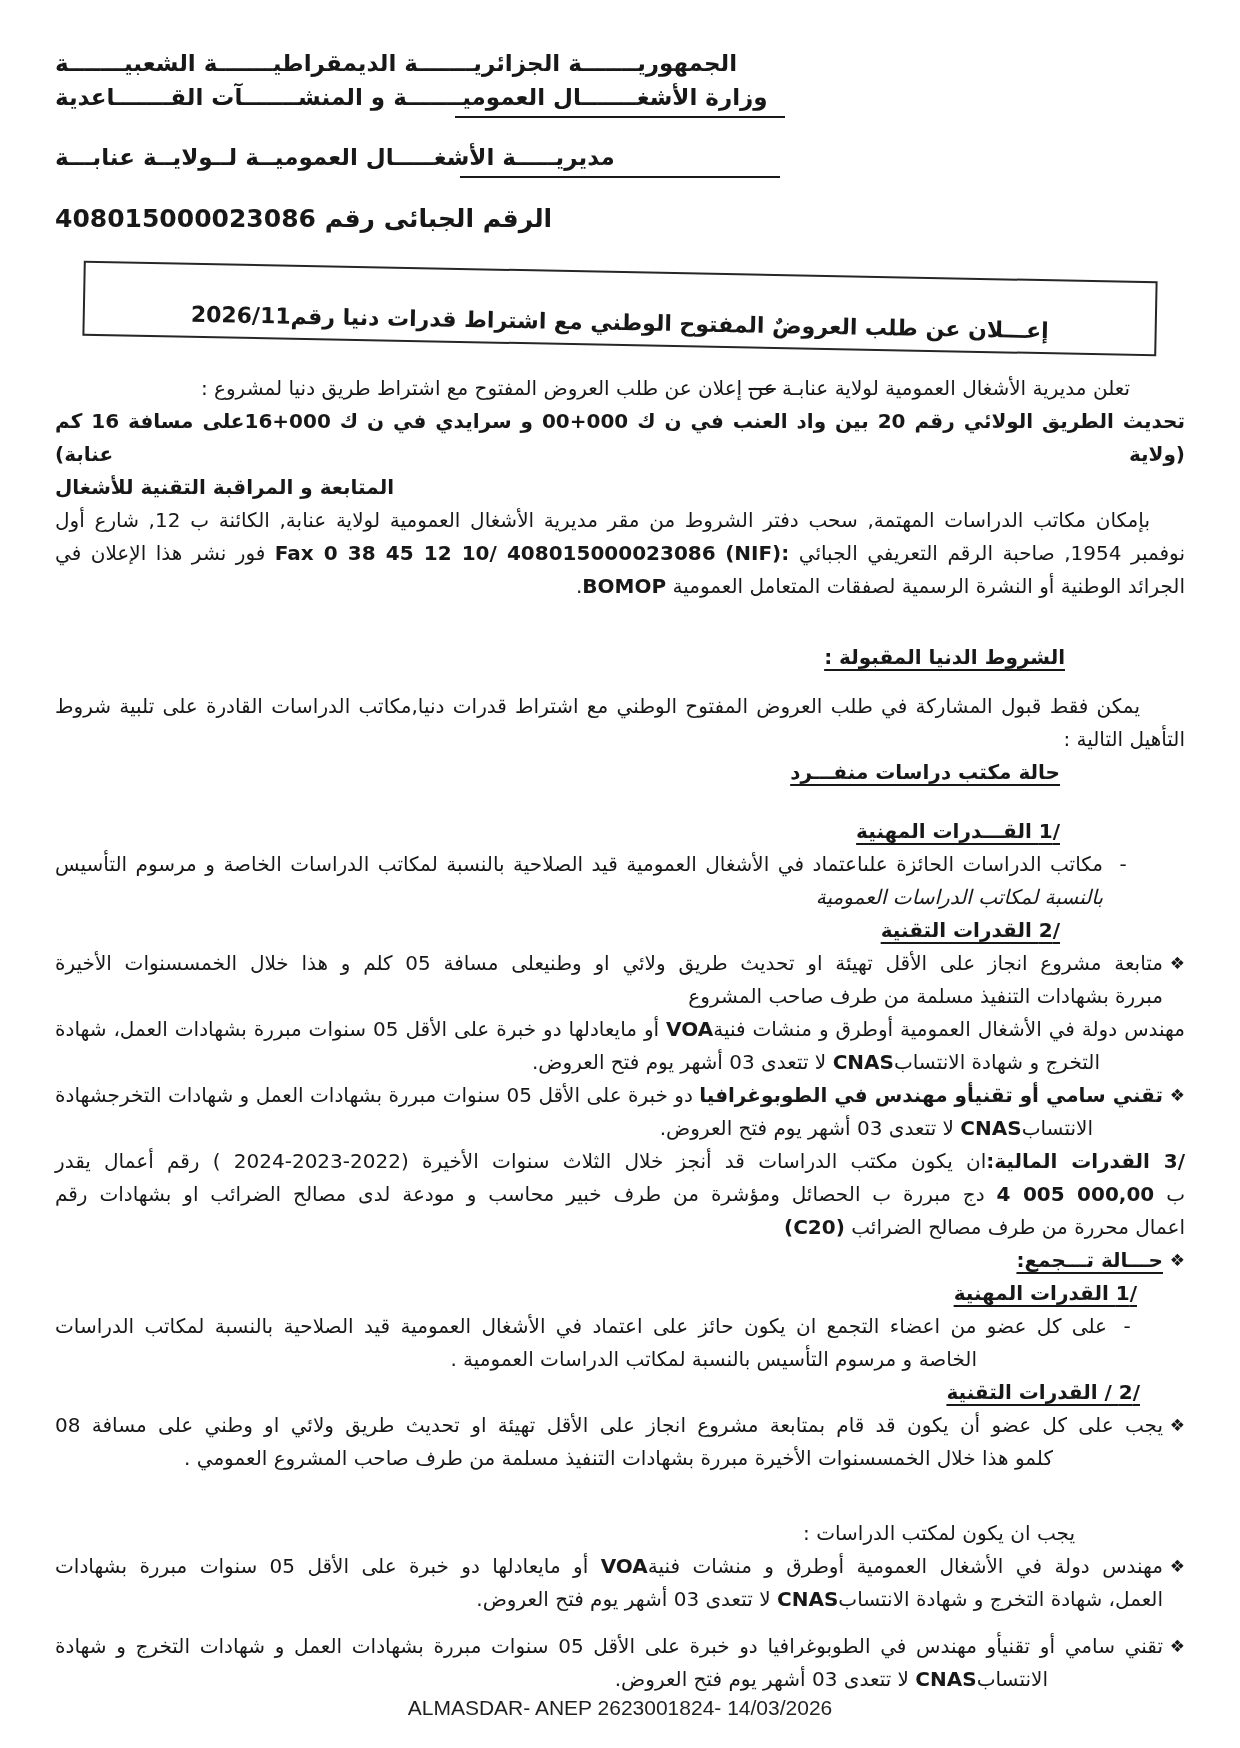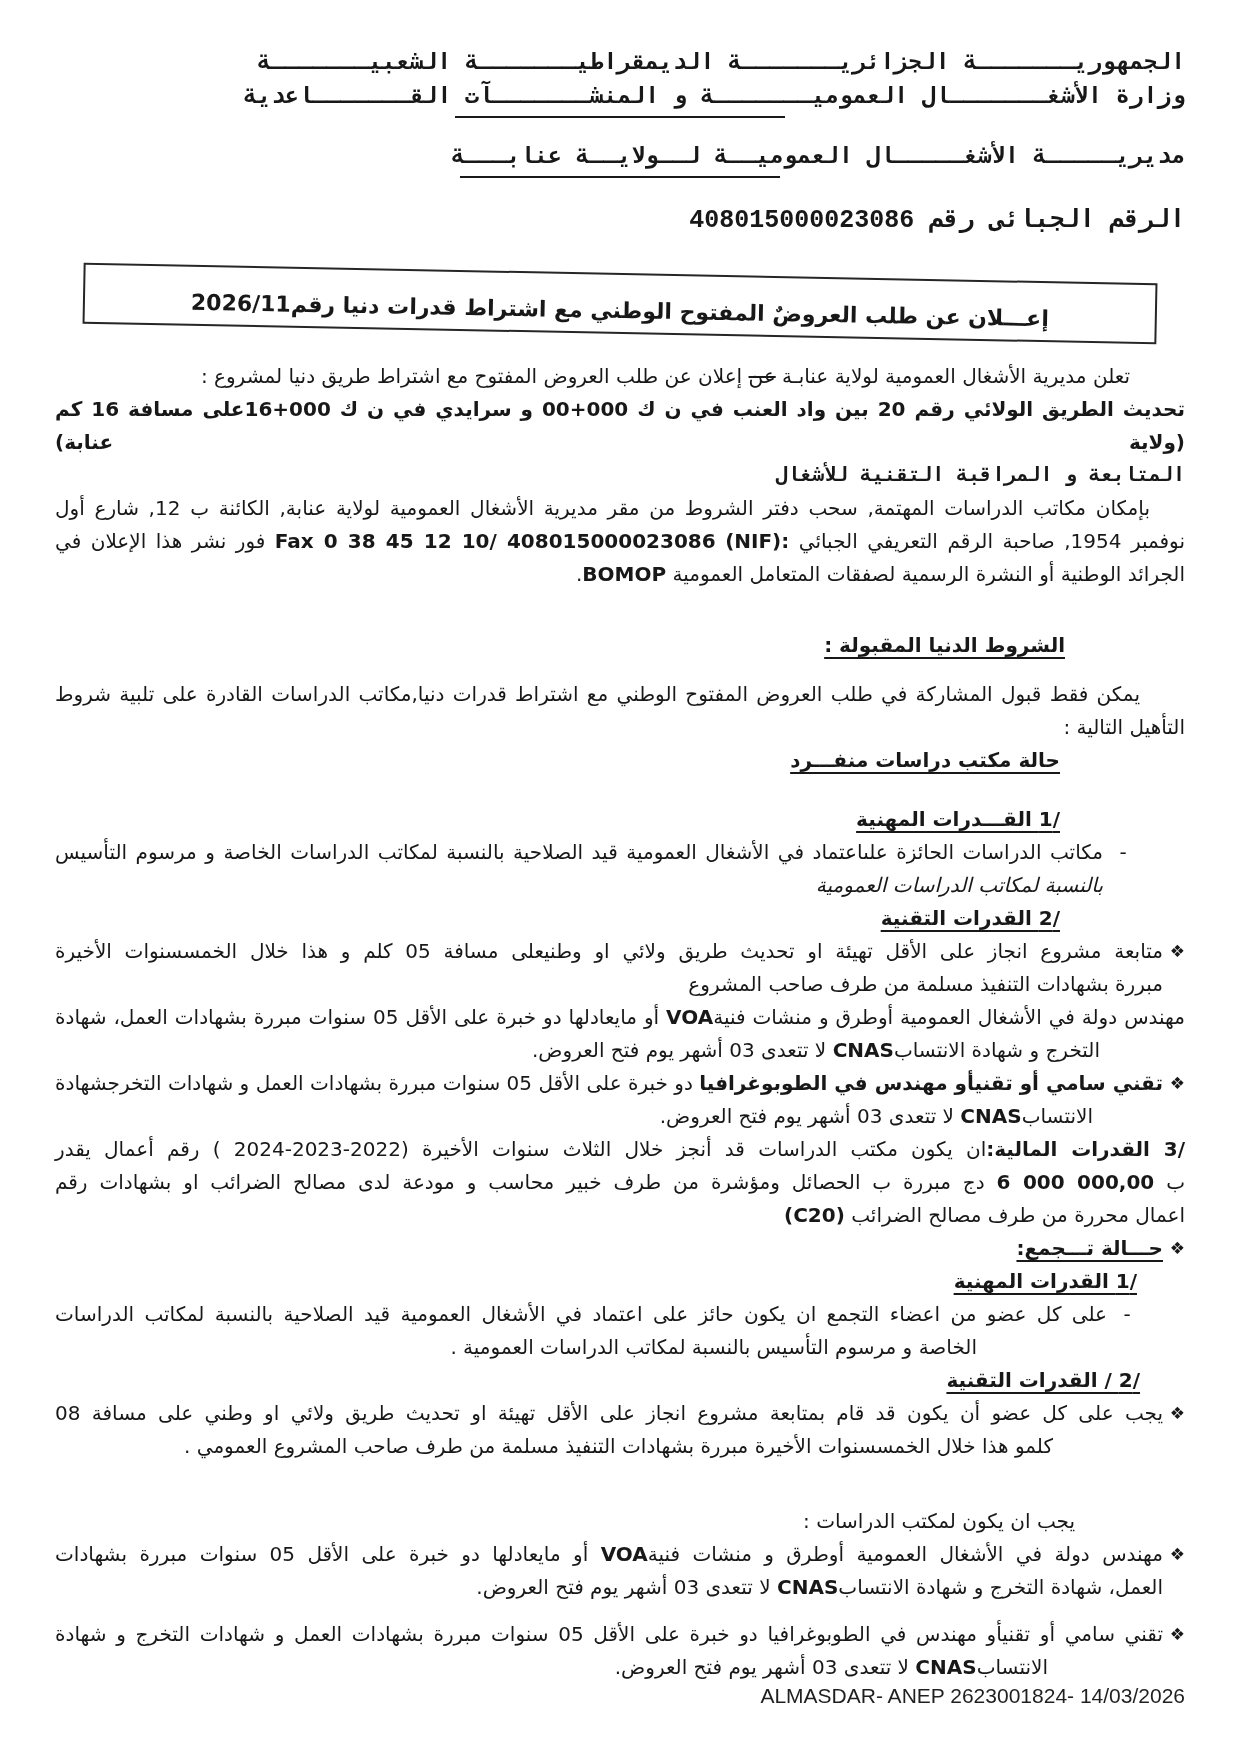--- a/index.html
+++ b/index.html
@@ -10,21 +10,21 @@
     box-sizing:border-box;
     position:relative;
   }
   .doc{
     direction:rtl;
     box-sizing:border-box;
     width:1240px;height:1748px;
     padding:46px 55px 0 55px;
     display:flex;flex-direction:column;
   }
-  .c{text-align:right;font-family:Liberation Mono, monospace;}
+  .c{text-align:left;}
   .r{text-align:right;}
   .b{font-weight:bold;}
   .just{text-align:justify;text-align-last:justify;}
   .line{font-size:20px;line-height:33px;}
   .struck{text-decoration:line-through;}
   .hdr{font-size:23px;font-weight:bold;line-height:34px;}
   .fiscal{font-size:25px;font-weight:bold;margin-top:26px;}
   .rule{height:0;border-bottom:2px solid #1a1a1a;margin:2px auto 0 auto;}
   .notice-box{
     margin:38px 28px 0 28px;
@@ -35,25 +35,25 @@
     background:#fff;
   }
   .notice-box .title{font-size:22px;font-weight:bold;padding-bottom:9px;}
   .sec-h{font-size:20px;line-height:33px;font-weight:bold;}
   .sec-h span{text-decoration:underline;text-underline-offset:5px;text-decoration-thickness:2px;}
   .bullet-item{display:flex;align-items:flex-start;}
   .bullet{flex:0 0 22px;width:22px;font-size:17px;line-height:33px;text-align:right;}
   .dash{flex:0 0 40px;width:40px;font-size:20px;line-height:33px;text-align:center;}
   .bullet-body{flex:1;min-width:0;}
   .footer{
-    direction:ltr;text-align:right;
+    direction:ltr;text-align:center;
     font-family:"Liberation Sans",sans-serif;
     font-size:21px;color:#1f1f1f;
     margin-top:auto;
-    padding-bottom:40px;
+    padding-bottom:28px;
   }
 </style>
 </head>
 <body>
 
 <div class="doc">
 
   <div class="hdr c">الجمهوريـــــــة الجزائريـــــــة الديمقراطيـــــــة الشعبيـــــــة</div>
   <div class="hdr c">وزارة الأشغـــــــال العموميـــــــة و المنشـــــــآت القـــــــاعدية</div>
   <div class="rule" style="width:330px;"></div>
@@ -145,21 +145,21 @@
         <span>الانتساب</span><span dir="ltr" class="b">CNAS</span><span> لا تتعدى 03 أشهر يوم فتح العروض.</span>
       </div>
     </div>
   </div>
 
   <div>
     <div class="line just">
       <span class="b">/3 القدرات المالية:</span><span>ان يكون مكتب الدراسات  قد أنجز خلال الثلاث سنوات الأخيرة </span><span dir="ltr">( 2024-2023-2022)</span><span> رقم أعمال يقدر</span>
     </div>
     <div class="line just">
-      <span>ب </span><span dir="ltr" class="b">6 000 000,00</span><span> دج مبررة ب الحصائل ومؤشرة من طرف خبير محاسب و مودعة لدى مصالح الضرائب  او بشهادات رقم</span>
+      <span>ب </span><span dir="ltr" class="b">4 005 000,00</span><span> دج مبررة ب الحصائل ومؤشرة من طرف خبير محاسب و مودعة لدى مصالح الضرائب  او بشهادات رقم</span>
     </div>
     <div class="line r">
       <span>اعمال محررة من طرف مصالح الضرائب </span><span dir="ltr" class="b">(C20)</span>
     </div>
   </div>
 
   <div class="bullet-item">
     <span class="bullet">❖</span>
     <div class="bullet-body">
       <div class="sec-h r">

